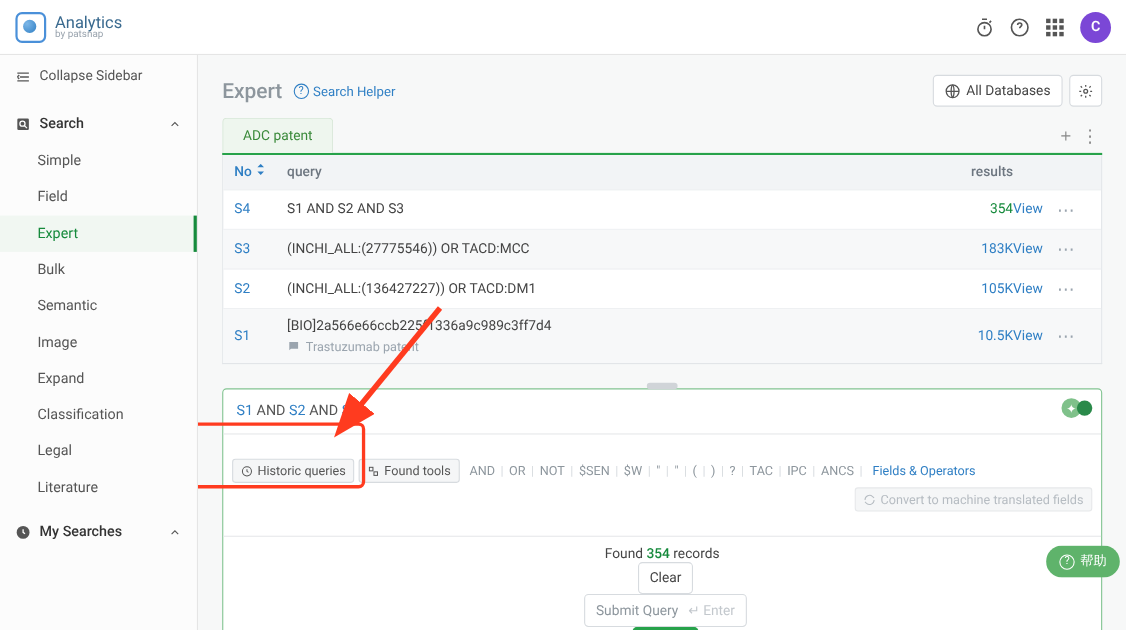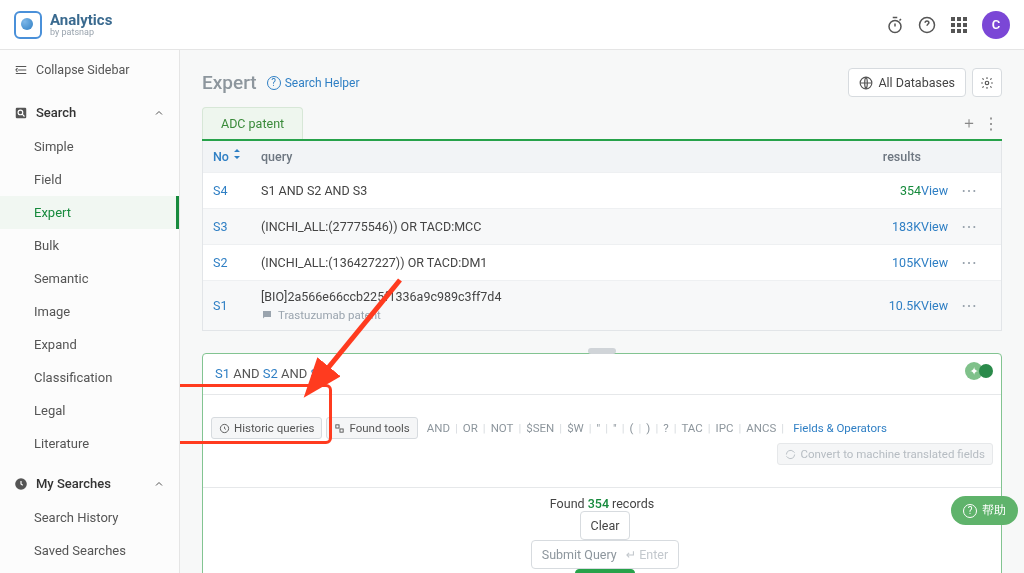--- a/index.html
+++ b/index.html
@@ -3,21 +3,21 @@
 <meta charset="utf-8">
 <style>
   * { box-sizing: border-box; margin: 0; padding: 0; font-family: -apple-system, BlinkMacSystemFont, "Segoe UI", Roboto, Arial, sans-serif; }
   body { width: 1024px; height: 573px; background: #fff; overflow: hidden; font-size: 13px; color: #444; position: relative; }
 
   
   .topbar { height: 50px; border-bottom: 1px solid #e5e5e5; display: flex; align-items: center; padding: 0 14px; justify-content: space-between; }
   .brand { display: flex; align-items: center; gap: 8px; }
   .brand-icon { width: 28px; height: 28px; border: 2px solid #4a90d9; border-radius: 6px; position: relative; }
   .brand-icon::after { content:''; position:absolute; left:5px; top:5px; width:12px; height:12px; border-radius:50%; background: radial-gradient(circle at 30% 30%, #7db7e8, #2f7fc4); }
-  .brand-text .t1 { font-size: 15px; color: #3a6a8f; font-weight: 700; line-height: 1; }
+  .brand-text .t1 { font-size: 15px; color: #3a6a8f; font-weight: 400; line-height: 1; }
   .brand-text .t2 { font-size: 9px; color: #9aa4ae; line-height: 1; }
   .top-right { display: flex; align-items: center; gap: 14px; }
   .top-right .ic { width: 18px; height: 18px; color: #555; display:flex; align-items:center; justify-content:center; }
   .avatar { width: 28px; height: 28px; border-radius: 50%; background: #7b47d6; color:#fff; display:flex; align-items:center; justify-content:center; font-size: 13px; font-weight:600; }
   .grid9 { display:grid; grid-template-columns: repeat(3,4px); grid-template-rows: repeat(3,4px); gap:2px; }
   .grid9 span { background:#555; }
 
   .main { display: flex; height: calc(100% - 50px); }
 
   
@@ -176,24 +176,20 @@
           <svg width="14" height="14" viewBox="0 0 24 24" fill="#555">
               <circle cx="12" cy="12" r="10"></circle>
               <path d="M12 7v5l3 2" stroke="#fff" stroke-width="2" fill="none"></path>
             </svg>
           <span>My Searches</span>
         </div>
         <svg width="12" height="12" viewBox="0 0 24 24" stroke="#555" stroke-width="2" fill="none">
             <path d="M6 15l6-6 6 6"></path>
           </svg>
       </div>
-      <div id="mys-items">
-          <div class="sb-item">Search History</div>
-          <div class="sb-item">Saved Searches</div>
-        </div>
     </div>
 
   </div>
 
   <div class="content">
     <div class="page-head">
       <div class="left">
         <div class="page-title">Expert</div>
         <div class="helper-link">
           <span class="q">?</span>

